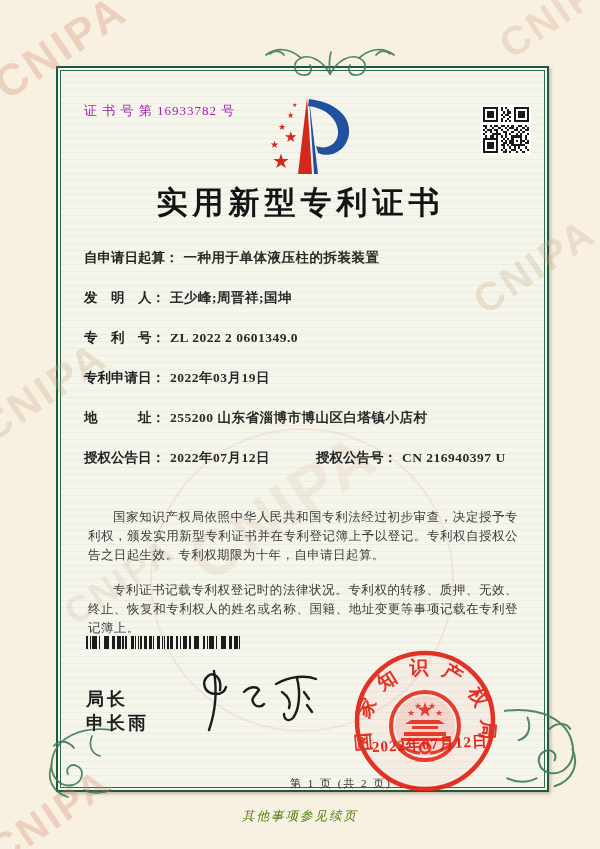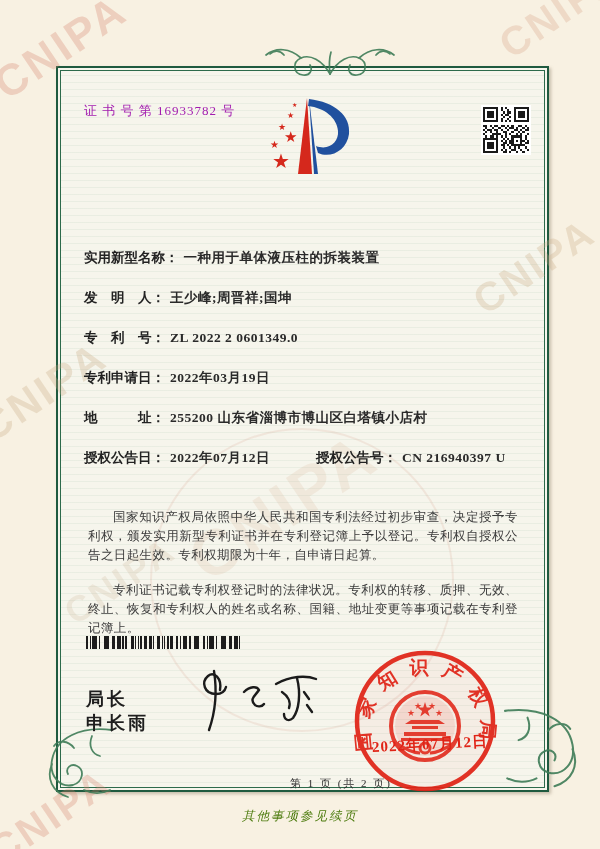--- a/index.html
+++ b/index.html
@@ -176,24 +176,25 @@
         <path d="M9 14h1v1h-1z M11 14h1v1h-1z M19 14h1v1h-1z"></path>
         <path d="M8 15h1v1h-1z M10 15h1v2h-1z M12 15h1v1h-1z M18 15h1v1h-1z M20 15h1v1h-1z"></path>
         <path d="M9 16h1v1h-1z M12 16h1v1h-1z M19 16h2v1h-2z"></path>
         <path d="M8 17h2v1h-2z M11 17h1v1h-1z M18 17h1v1h-1z"></path>
         <path d="M9 18h1v1h-1z M12 18h1v1h-1z M14 18h1v1h-1z M16 18h1v1h-1z M19 18h1v1h-1z"></path>
         <path d="M8 19h1v1h-1z M10 19h1v1h-1z M13 19h2v1h-2z M17 19h1v1h-1z M20 19h1v1h-1z"></path>
         <path d="M9 20h2v1h-2z M12 20h1v1h-1z M15 20h1v1h-1z M18 20h1v1h-1z"></path>
       </g>
     </svg>
 
+    <div class="title">实用新型专利证书</div>
 
     <div class="fields">
       <div class="row">
-        <span class="lab">实用新型名称：</span><span class="val">一种用于单体液压柱的拆装装置</span>
+        <span class="lab">自申请日起算：</span><span class="val">一种用于单体液压柱的拆装装置</span>
       </div>
       <div class="row">
         <span class="lab">发　明　人：</span><span class="val">王少峰;周晋祥;国坤</span>
       </div>
       <div class="row">
         <span class="lab">专　利　号：</span><span class="val">ZL 2022 2 0601349.0</span>
       </div>
       <div class="row">
         <span class="lab">专利申请日：</span><span class="val">2022年03月19日</span>
       </div>

